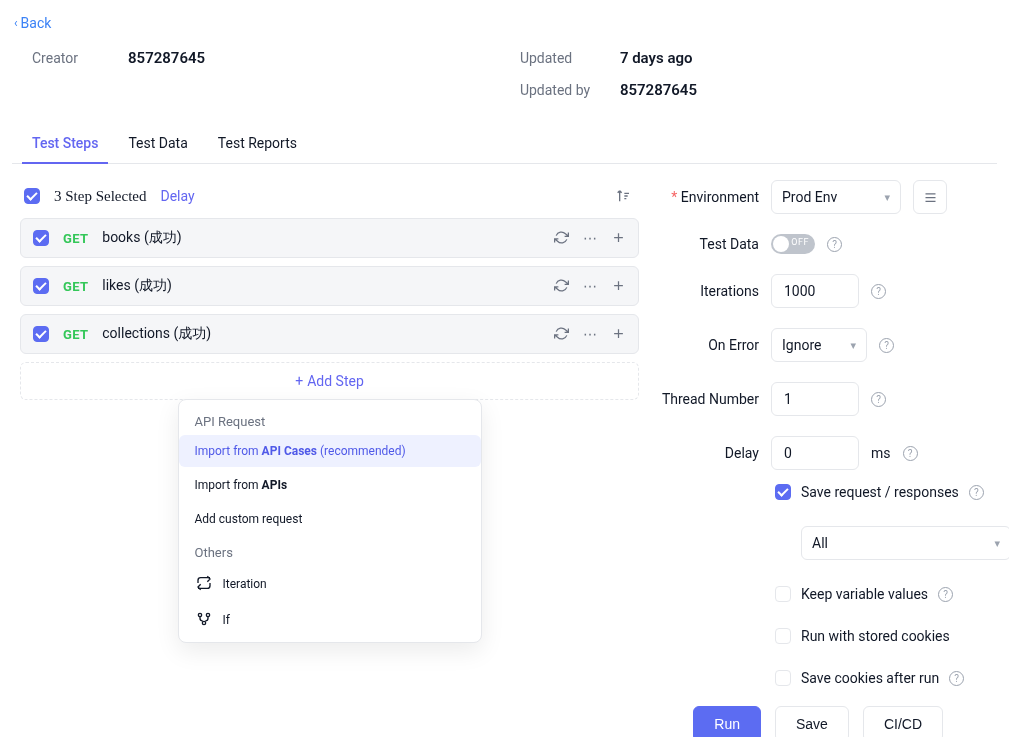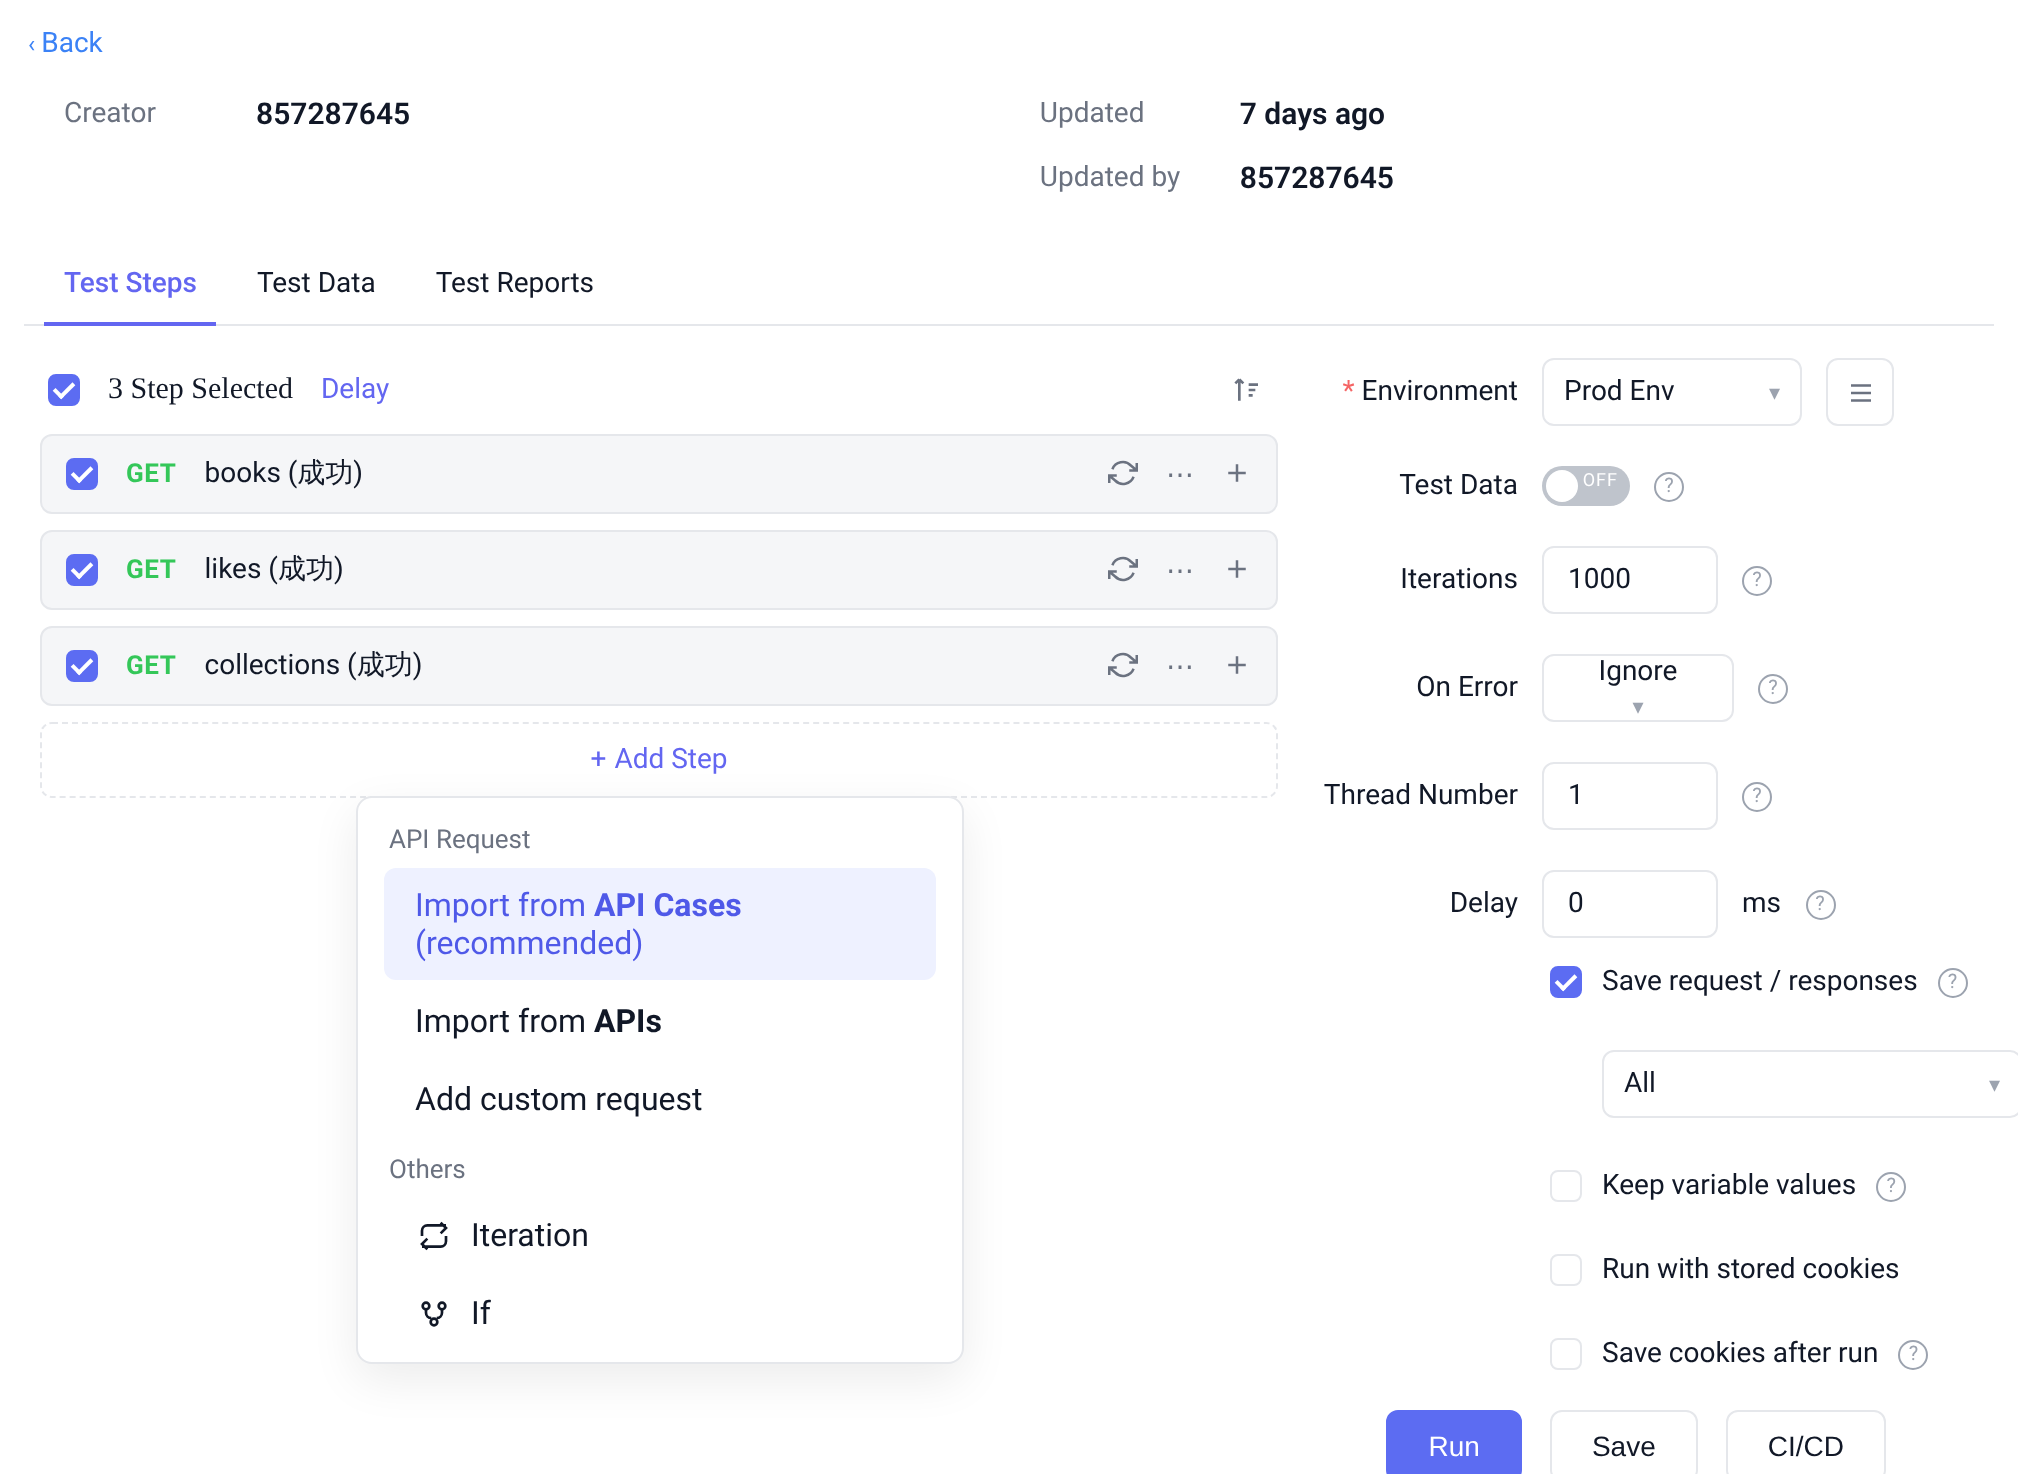--- a/index.html
+++ b/index.html
@@ -133,27 +133,27 @@
     border: 1px solid var(--border);
     border-radius: 8px;
     box-shadow: 0 8px 24px rgba(0,0,0,0.08);
     padding: 6px 0 4px 0;
     text-align: left;
     z-index: 10;
   }
   .dd-section { padding: 8px 16px 4px 16px; color: var(--muted); font-size: 13px; cursor: default; }
   .dd-item {
     padding: 9px 16px;
-    margin: 2px 13px;
-    border-radius: 6px;
-    font-size: 16px;
+    margin: 2px 0;
+    border-radius: 6px;
+    font-size: 12px;
     color: var(--text);
     cursor: pointer;
     display: flex;
-    align-items: center;
+    align-items: flex-end;
     gap: 10px;
   }
   .dd-item.highlight { background: #eef1ff; color: var(--primary-dark); }
   .dd-item .dd-icon { width: 18px; display: inline-flex; justify-content: center; color: var(--text); }
   .config-col { width: 340px; flex: none; padding-top: 2px; }
   .cfg-row { display: flex; align-items: center; margin-bottom: 20px; gap: 12px; }
   .cfg-label { width: 108px; text-align: right; color: var(--text); font-size: 14px; }
   .req::before { content: "* "; color: var(--danger); }
   .select-box, .input-box {
     height: 34px;
@@ -401,21 +401,21 @@
       <div class="cfg-row">
         <span class="cfg-label">Iterations</span>
         <div class="input-box sm-input">
             <input value="1000" style="">
           </div>
         <span class="help">?</span>
       </div>
 
       <div class="cfg-row">
         <span class="cfg-label">On Error</span>
-        <div class="select-box" style="width:96px;flex-direction:column;">
+        <div class="select-box" style="width:96px;">
           <span>Ignore</span>
           <span class="caret">▾</span>
         </div>
         <span class="help">?</span>
       </div>
 
       <div class="cfg-row">
         <span class="cfg-label">Thread Number</span>
         <div class="input-box sm-input">
             <input value="1" style="">

